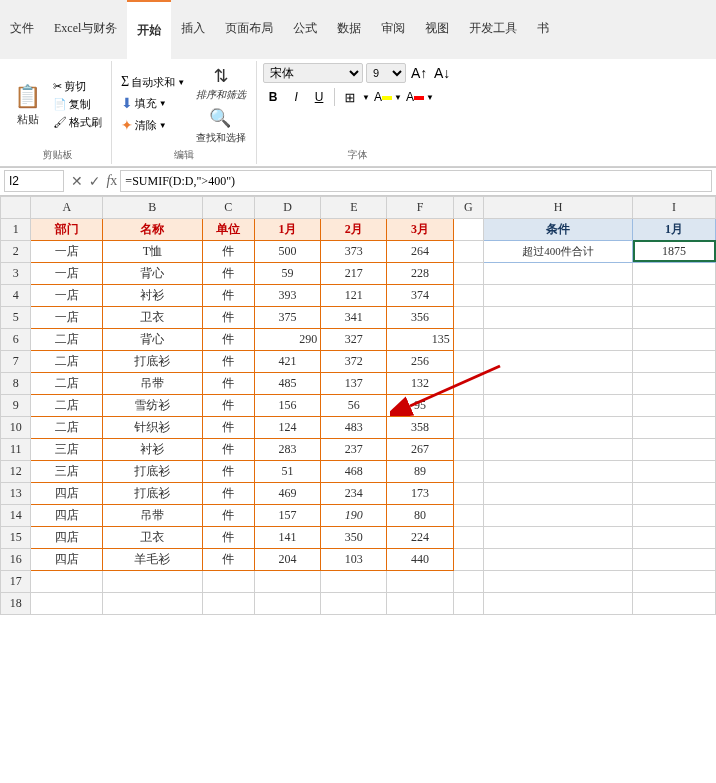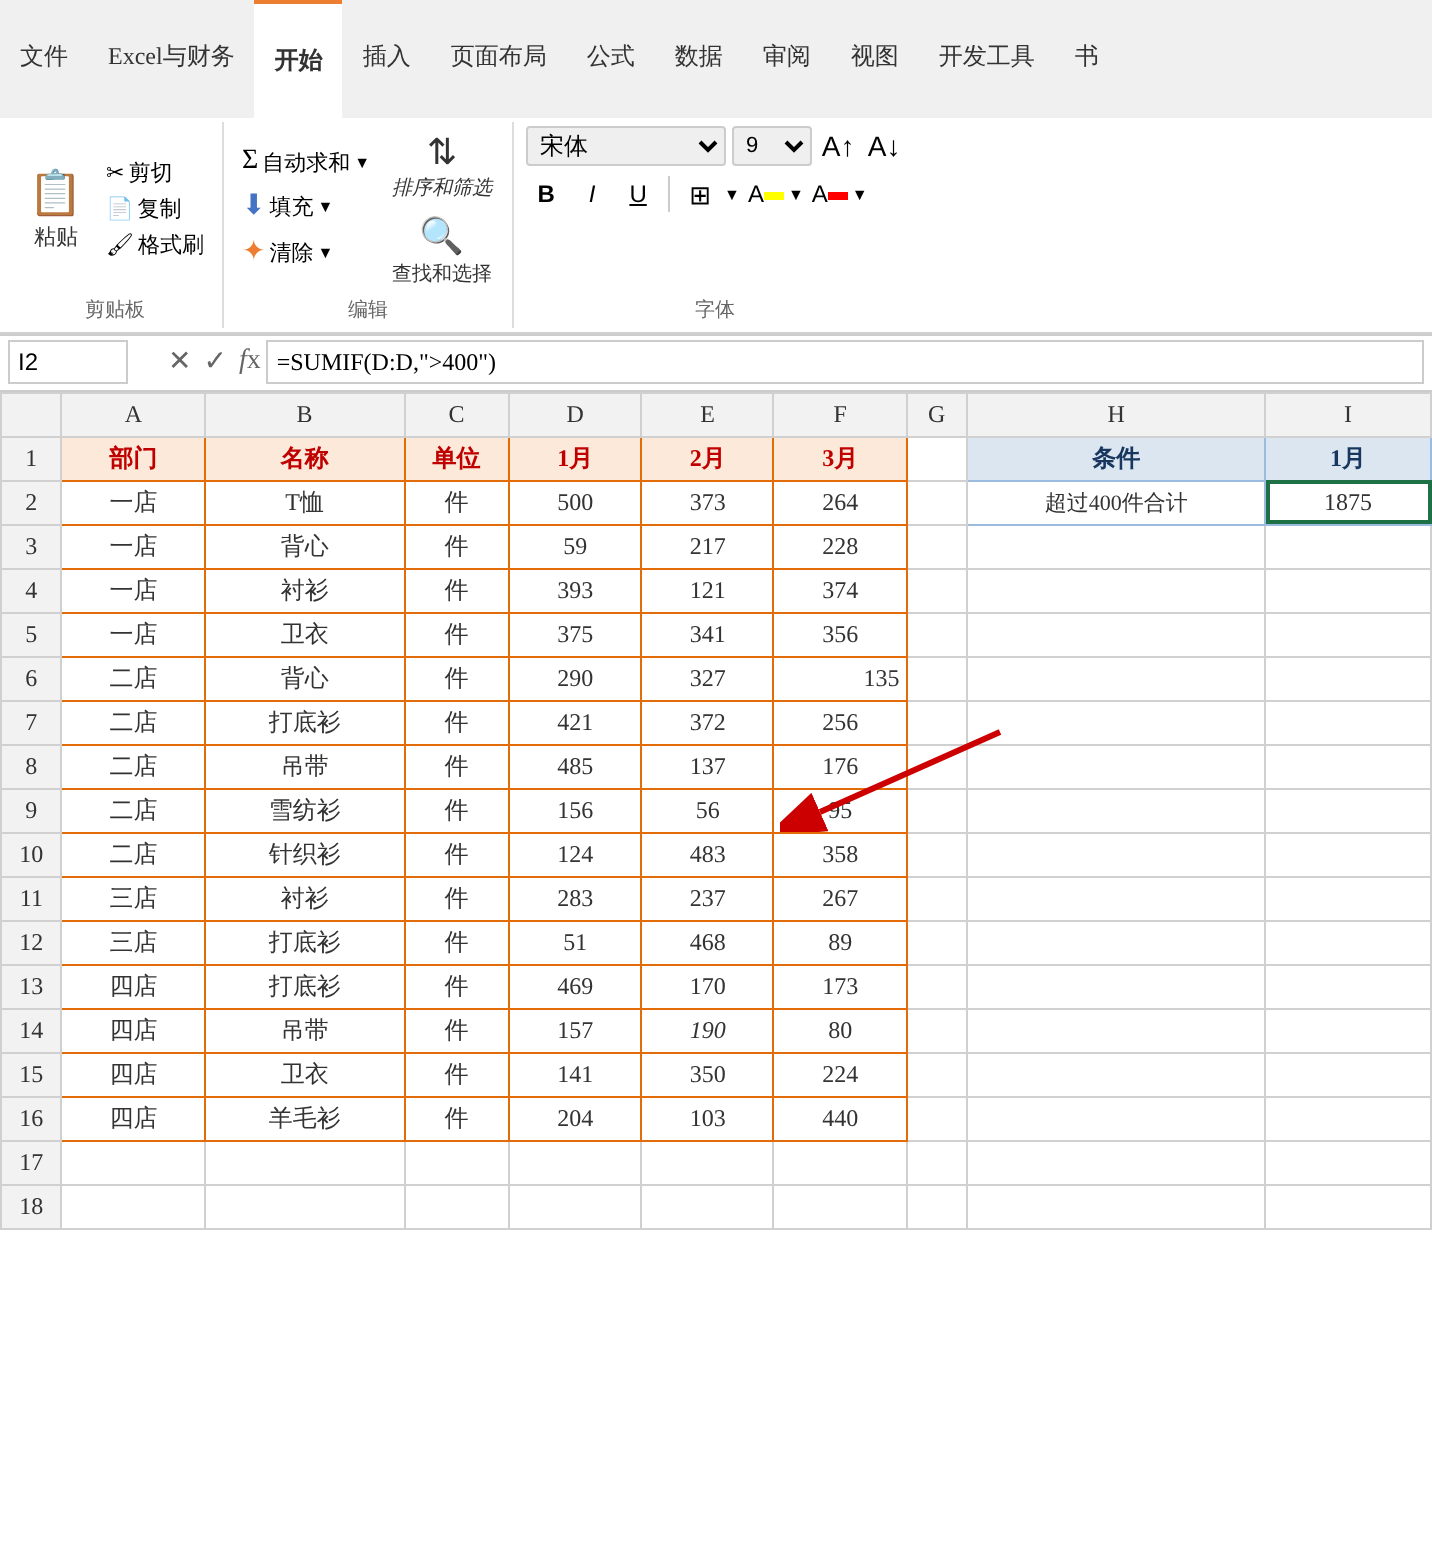--- a/index.html
+++ b/index.html
@@ -120,21 +120,21 @@
       border-bottom: 1px solid #ccc;
       padding: 2px 4px;
       height: 28px;
       background: #fff;
     }
     .cell-ref-box {
       border: 1px solid #ccc;
       padding: 1px 4px;
       width: 60px;
       font-size: 12px;
-      margin-right: 17px;
+      margin-right: 4px;
       height: 22px;
     }
     .formula-icon { font-size: 14px; color: #666; margin: 0 3px; cursor: pointer; }
     .formula-input {
       flex: 1;
       border: 1px solid #ccc;
       padding: 1px 4px;
       font-size: 12px;
       height: 22px;
       font-family: 'SimSun', serif;
@@ -424,21 +424,21 @@
           <td style="border-color: rgb(227, 108, 9);">356</td>
           <td style="border: 1px solid rgb(208, 208, 208);"></td>
           <td></td>
           <td></td>
         </tr>
         <tr class="data-row">
           <th class="row-header">6</th>
           <td style="border-color: rgb(227, 108, 9);">二店</td>
           <td style="border-color: rgb(227, 108, 9);">背心</td>
           <td style="border-color: rgb(227, 108, 9);">件</td>
-          <td style="border-color: rgb(227, 108, 9);">290</td>
+          <td style="border-color: rgb(227, 108, 9); text-align: right;">290</td>
           <td style="border-color: rgb(227, 108, 9);">327</td>
           <td style="border-color: rgb(227, 108, 9); text-align: right;">135</td>
           <td style="border: 1px solid rgb(208, 208, 208);"></td>
           <td></td>
           <td></td>
         </tr>
         <tr class="data-row">
           <th class="row-header">7</th>
           <td style="border-color: rgb(227, 108, 9);">二店</td>
           <td style="border-color: rgb(227, 108, 9);">打底衫</td>
@@ -450,21 +450,21 @@
           <td></td>
           <td></td>
         </tr>
         <tr class="data-row">
           <th class="row-header">8</th>
           <td style="border-color: rgb(227, 108, 9);">二店</td>
           <td style="border-color: rgb(227, 108, 9);">吊带</td>
           <td style="border-color: rgb(227, 108, 9);">件</td>
           <td style="border-color: rgb(227, 108, 9);">485</td>
           <td style="border-color: rgb(227, 108, 9);">137</td>
-          <td style="border-color: rgb(227, 108, 9);">176</td>
+          <td style="border-color: rgb(227, 108, 9);">132</td>
           <td style="border: 1px solid rgb(208, 208, 208);"></td>
           <td></td>
           <td></td>
         </tr>
         <tr class="data-row">
           <th class="row-header">9</th>
           <td style="border-color: rgb(227, 108, 9);">二店</td>
           <td style="border-color: rgb(227, 108, 9);">雪纺衫</td>
           <td style="border-color: rgb(227, 108, 9);">件</td>
           <td style="border-color: rgb(227, 108, 9);">156</td>
@@ -509,21 +509,21 @@
           <td style="border: 1px solid rgb(208, 208, 208);"></td>
           <td></td>
           <td></td>
         </tr>
         <tr class="data-row">
           <th class="row-header">13</th>
           <td style="border-color: rgb(227, 108, 9);">四店</td>
           <td style="border-color: rgb(227, 108, 9);">打底衫</td>
           <td style="border-color: rgb(227, 108, 9);">件</td>
           <td style="border-color: rgb(227, 108, 9);">469</td>
-          <td style="border-color: rgb(227, 108, 9);">170</td>
+          <td style="border-color: rgb(227, 108, 9);">234</td>
           <td style="border-color: rgb(227, 108, 9);">173</td>
           <td style="border: 1px solid rgb(208, 208, 208);"></td>
           <td></td>
           <td></td>
         </tr>
         <tr class="data-row">
           <th class="row-header">14</th>
           <td style="border-color: rgb(227, 108, 9);">四店</td>
           <td style="border-color: rgb(227, 108, 9);">吊带</td>
           <td style="border-color: rgb(227, 108, 9);">件</td>

